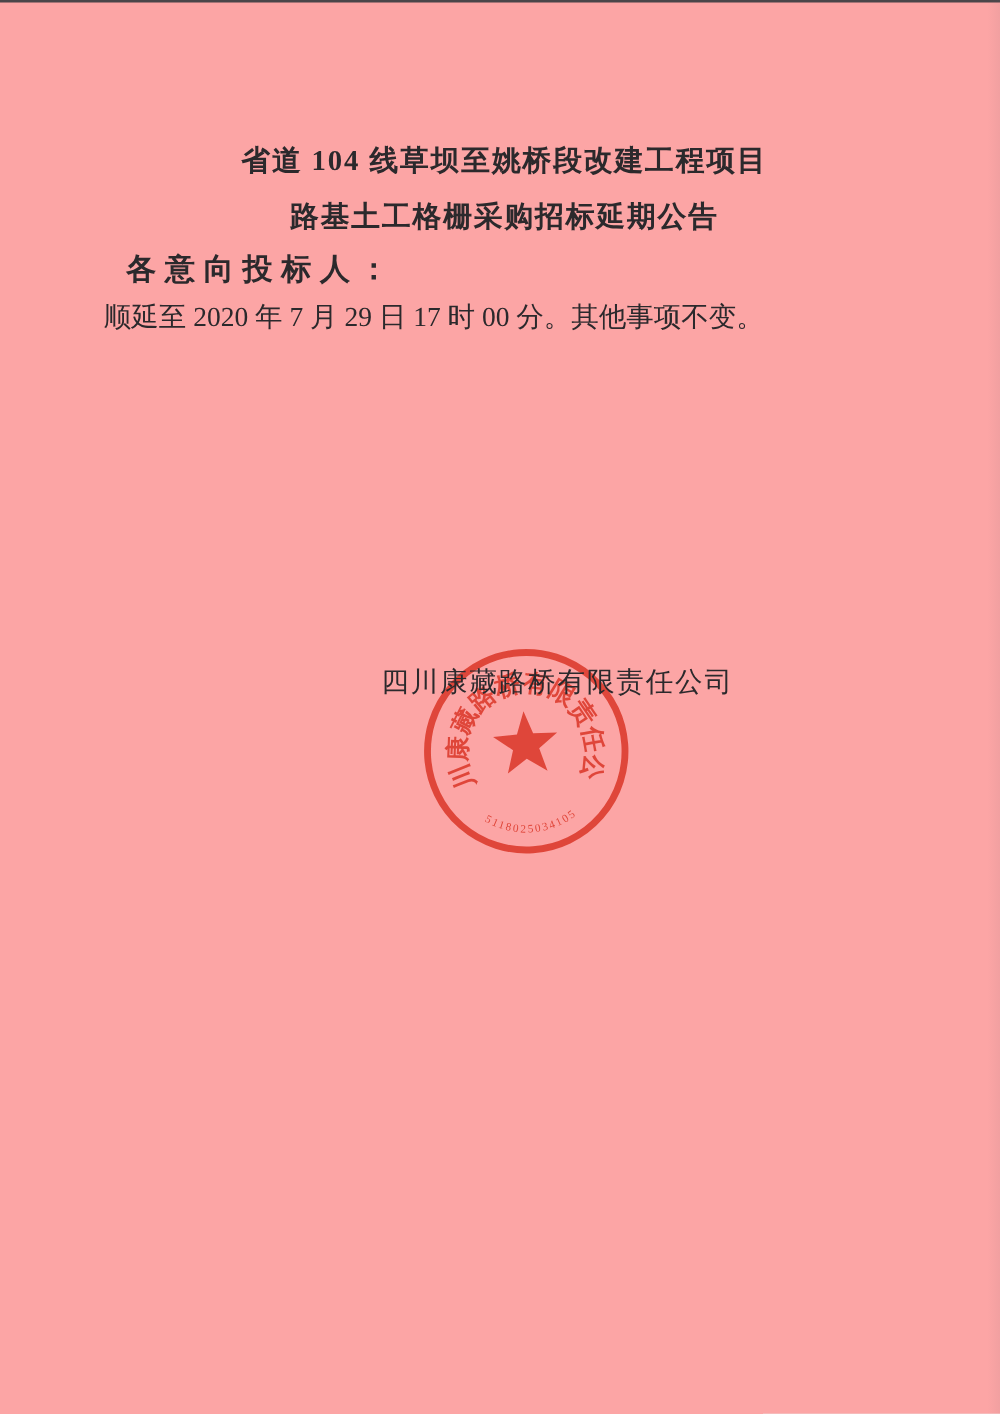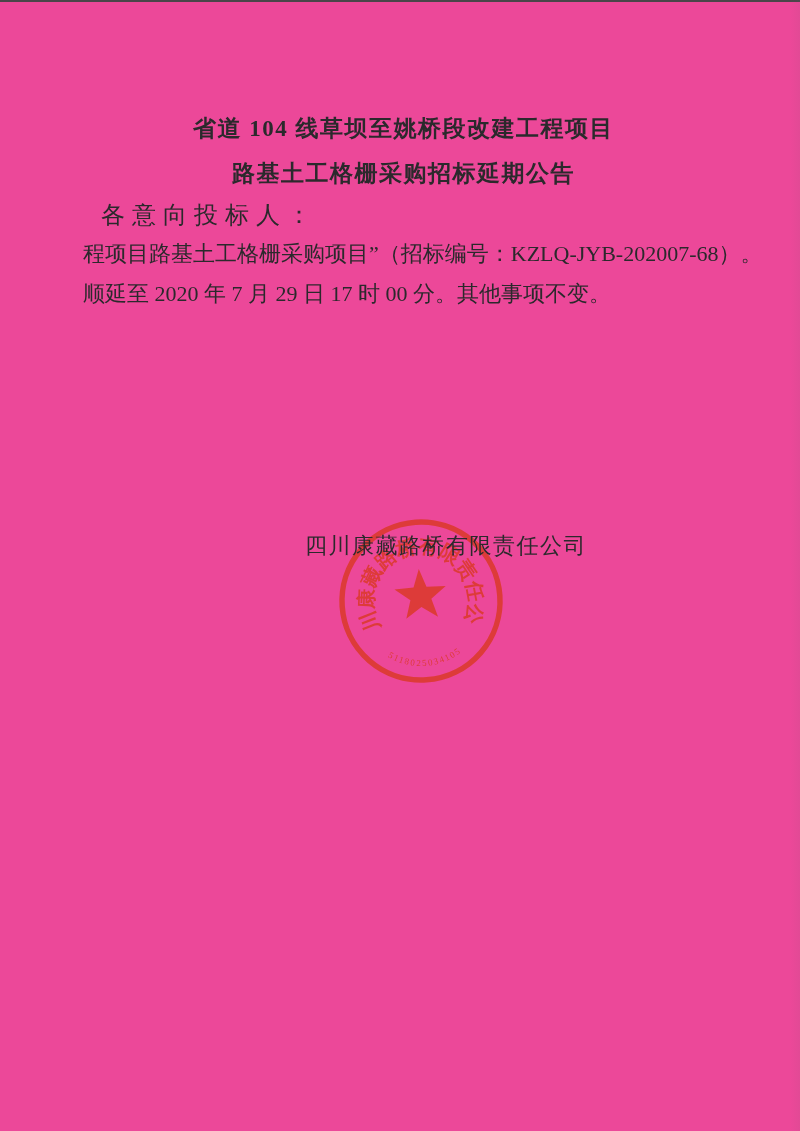--- a/index.html
+++ b/index.html
@@ -4,21 +4,21 @@
 <style>
   html, body { margin: 0; padding: 0; }
   body {
     width: 800px; height: 1131px;
     background: #e9e7ea;
     font-family: "Liberation Serif", "DejaVu Serif", serif;
   }
   .page {
     position: relative;
     width: 800px; height: 1131px;
-    background: #ec4899;
+    background: #fca5a5;
     color: #2b292c;
     overflow: hidden;
   }
   
   .page::before {
     content: ""; position: absolute; top: 0; left: 0; right: 0; height: 2px;
     background: #4a4549; z-index: 5;
   }
   .page::after {
     content: ""; position: absolute; top: 0; right: 0; bottom: 0; width: 10px;
@@ -28,21 +28,21 @@
   .title-line {
     position: absolute; left: 83px; width: 641px;
     text-align: center; font-weight: bold;
     font-size: 23px; letter-spacing: 1.5px;
     white-space: nowrap;
   }
   .title-line.l1 { top: 113px; }
   .title-line.l2 { top: 158px; font-family: Liberation Mono, monospace; }
   .salutation {
     position: absolute; top: 199px; left: 101px;
-    font-weight: normal; font-size: 24px; letter-spacing: 7px;
+    font-weight: bold; font-size: 24px; letter-spacing: 7px;
     white-space: nowrap;
   }
   .body-text {
     position: absolute; top: 234px; left: 83px; width: 641px;
     font-size: 22px;
   }
   .body-line {
     height: 39.7px; line-height: 39.7px;
     text-align: justify; text-align-last: justify;
     white-space: nowrap;
@@ -71,21 +71,20 @@
 <body>
 
 <div class="page">
 
   <div class="title-line l1">省道 104 线草坝至姚桥段改建工程项目</div>
   <div class="title-line l2">路基土工格栅采购招标延期公告</div>
 
   <div class="salutation">各意向投标人：</div>
 
   <div class="body-text">
-      <div class="body-line">程项目路基土工格栅采购项目”（招标编号：KZLQ-JYB-202007-68）。</div>
       <div class="body-line last">顺延至 2020 年 7 月 29 日 17 时 00 分。其他事项不变。</div>
     </div>
 
   <div class="sig-company">四川康藏路桥有限责任公司</div>
 
   <svg class="seal" viewBox="0 0 170 170" xmlns="http://www.w3.org/2000/svg" aria-hidden="true">
     <defs>
       <path id="sealTopArc" d="M 39.9 101.4 A 48 48 0 1 1 130.1 101.4" fill="none"></path>
       <path id="sealBottomArc" d="M 35.2 126.8 A 65 65 0 0 0 134.8 126.8" fill="none"></path>
     </defs>

